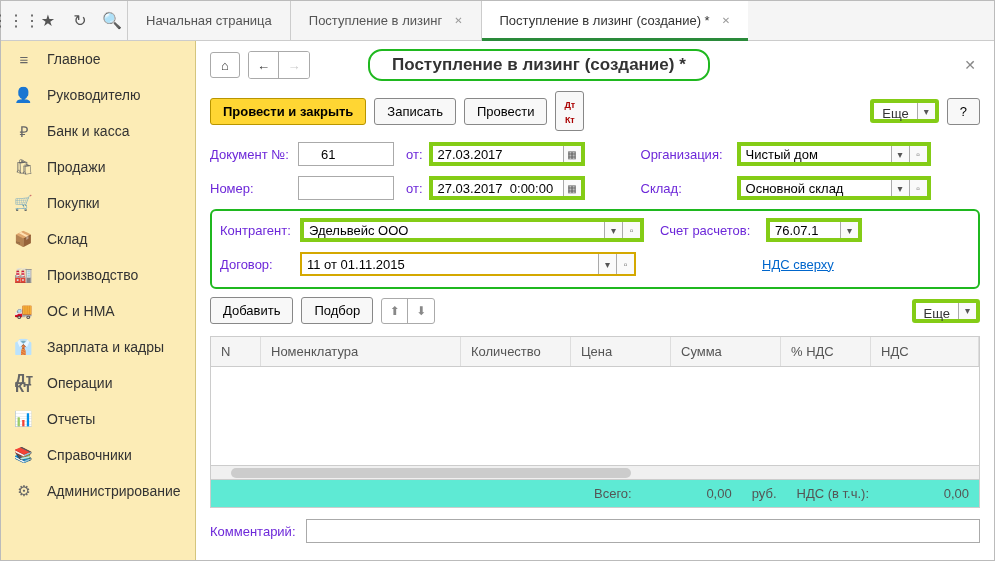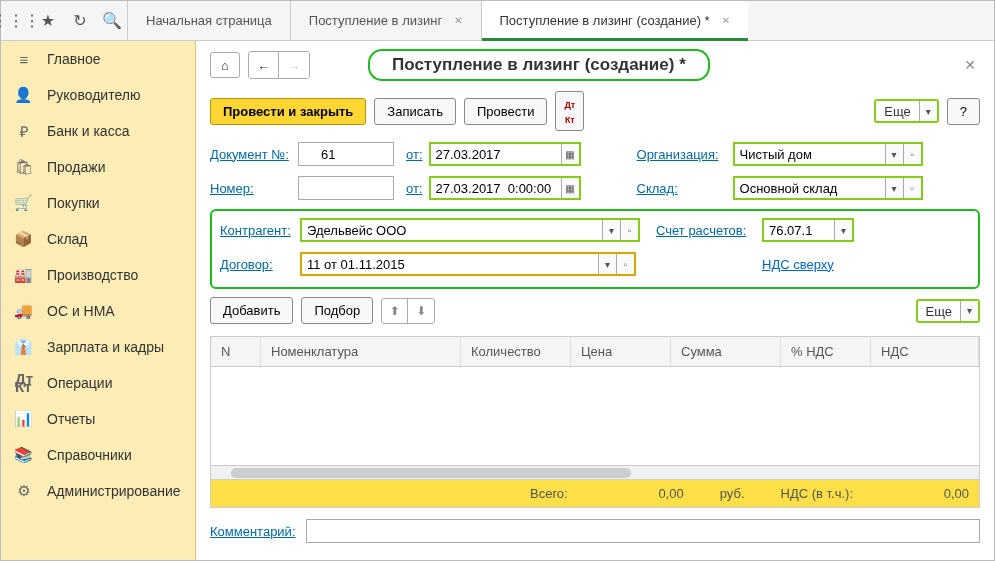--- a/index.html
+++ b/index.html
@@ -25,39 +25,39 @@
 .nav-group .nav-btn:last-child { border-right: none; color: #ccc; }
 .page-title { flex: 1; text-align: left; margin-left: 50px; }
 .page-title span { display: inline-block; padding: 4px 22px; border: 2px solid #1fb81f; border-radius: 14px; font-size: 17px; font-weight: bold; }
 .close-x { font-size: 14px; color: #888; cursor: pointer; padding: 4px; }
 .toolbar { display: flex; align-items: center; gap: 8px; margin-bottom: 10px; }
 .btn { padding: 5px 12px; border: 1px solid #888; border-radius: 3px; background: #f8f8f8; cursor: pointer; font-size: 13px; }
 .btn.primary { background: #ffd633; border-color: #b89500; font-weight: bold; }
 .btn.icon-only { padding: 4px 8px; }
 .spacer { flex: 1; }
 .form-row { display: flex; align-items: center; gap: 6px; margin-bottom: 8px; min-height: 26px; }
-.lbl { font-size: 13px; color: #0369a1; text-decoration: underline; }
+.lbl { font-size: 13px; color: #6d28d9; }
 .inp { border: 1px solid #aaa; padding: 3px 22px; font-size: 13px; height: 24px; background: #fff; }
-.combo { display: inline-flex; border: 2px solid #84cc16; height: 24px; background: #fff; }
+.combo { display: inline-flex; border: 4px solid #84cc16; height: 24px; background: #fff; }
 .combo input { border: none; padding: 3px 5px; font-size: 13px; outline: none; }
 .combo .cbtn { width: 18px; border-left: 1px solid #aaa; display: flex; align-items: center; justify-content: center; font-size: 10px; color: #555; cursor: pointer; background: #fafafa; }
 .green-box { border: 2px solid #1fb81f; border-radius: 6px; padding: 6px 8px; margin-bottom: 8px; }
 .yellow-inp { border: 2px solid #d4a800 !important; }
 .link { color: #0066cc; text-decoration: underline; cursor: pointer; }
 .table-toolbar { display: flex; align-items: center; gap: 8px; margin-bottom: 12px; }
 .arrow-btns { display: flex; border: 1px solid #aaa; border-radius: 3px; overflow: hidden; }
 .arrow-btns .ab { width: 26px; height: 24px; display: flex; align-items: center; justify-content: center; border-right: 1px solid #aaa; font-size: 12px; color: #888; cursor: pointer; }
 .arrow-btns .ab:last-child { border-right: none; }
 .table-wrap { border: 1px solid #ccc; flex: 1; display: flex; flex-direction: column; min-height: 120px; overflow: hidden; }
 .thead { display: flex; background: #f5f5f5; border-bottom: 1px solid #ccc; }
 .th { padding: 7px 10px; border-right: 1px solid #ddd; font-size: 13px; color: #555; }
 .tbody { flex: 1; background: #fff; }
 .hscroll { height: 14px; background: #f0f0f0; border-top: 1px solid #ccc; position: relative; }
 .hscroll .thumb { position: absolute; left: 20px; top: 2px; height: 10px; width: 400px; background: #ccc; border-radius: 5px; }
-.totals { display: flex; background: #fde047; border: 1px solid #ccc; border-top: none; padding: 6px 10px; font-size: 13px; color: #555; gap: 36px; }
+.totals { display: flex; background: #5eead4; border: 1px solid #ccc; border-top: none; padding: 6px 10px; font-size: 13px; color: #555; gap: 20px; }
 .col-n { width: 50px; }
 .col-nom { width: 200px; }
 .col-qty { width: 110px; }
 .col-price { width: 100px; }
 .col-sum { width: 110px; }
 .col-vat { width: 90px; }
 .col-vat2 { flex: 1; }
 .dtkt { color: #a00; font-size: 9px; font-weight: bold; line-height: 8px; }
 </style>
 </head>

